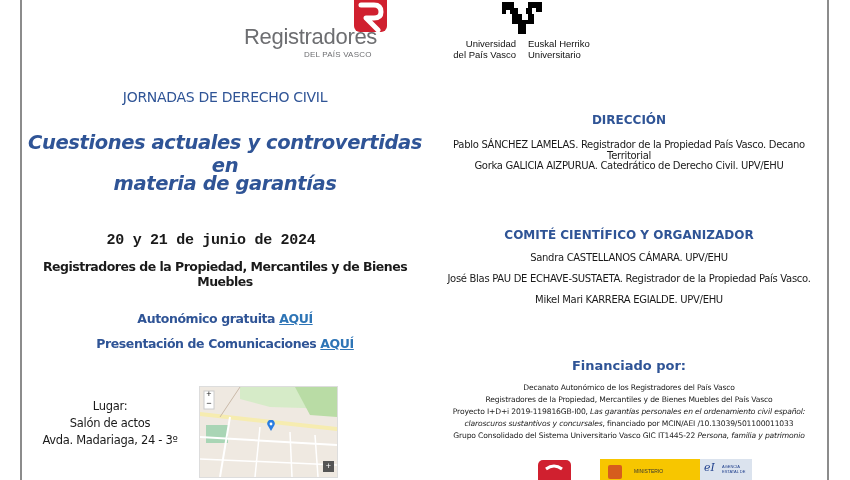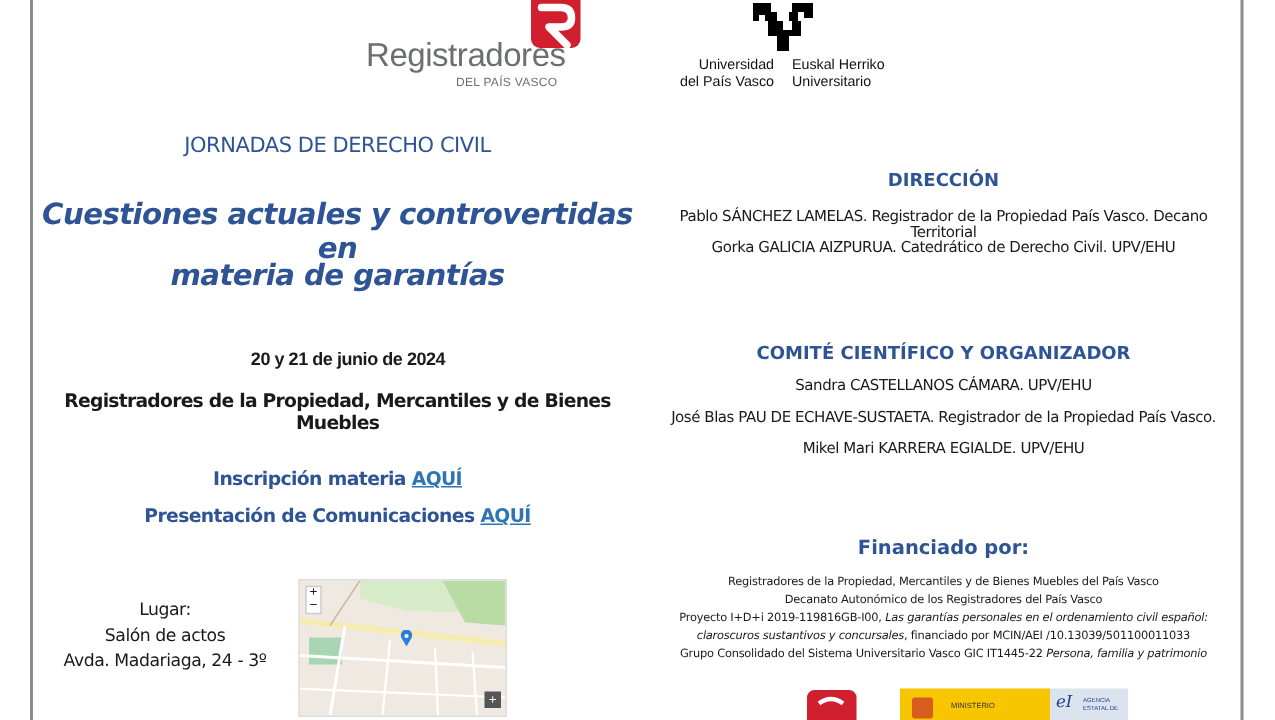--- a/index.html
+++ b/index.html
@@ -32,21 +32,21 @@
   
   .upv-logo { left:448px; top:0; width:160px; height:62px; }
   .upv-mark { position:absolute; left:50px; top:0; }
   .upv-text-l { position:absolute; left:0; top:38px; width:68px; text-align:right; font-size:9.5px; line-height:11px; color:#111; }
   .upv-text-r { position:absolute; left:80px; top:38px; font-size:9.5px; line-height:11px; color:#111; }
   .jornadas { left:22px; top:89px; width:406px; font-size:14px; color:#2f5496; font-family:"DejaVu Sans", sans-serif; letter-spacing:-0.3px; }
   .title {
     left:22px; width:406px; font-size:19.5px; font-weight:bold; font-style:italic;
     color:#2f5496; font-family:"DejaVu Sans", sans-serif; letter-spacing:-0.4px;
   }
-  .date { left:29px; top:232px; width:406px; font-size:12px; font-weight:bold; font-family:Liberation Sans, sans-serif; letter-spacing:-0.3px; }
+  .date { left:8px; top:232px; width:406px; font-size:15px; font-weight:bold; font-family:Liberation Mono, monospace; letter-spacing:-0.3px; }
   .org { left:22px; top:259px; width:406px; font-size:12.5px; font-weight:bold; font-family:"DejaVu Sans", sans-serif; letter-spacing:-0.5px; }
   .reg-line { left:22px; width:406px; font-size:12.5px; font-weight:bold; color:#2f5496; font-family:"DejaVu Sans", sans-serif; letter-spacing:-0.4px; }
   .link { color:#2e75b6; text-decoration:underline; cursor:pointer; }
 
   .lugar { left:40px; top:398px; width:140px; font-size:11.5px; line-height:17px; font-family:"DejaVu Sans", sans-serif; letter-spacing:-0.3px; }
 
   .map {
     left:199px; top:386px; width:137px; height:90px; background:#ede7df;
     overflow:hidden; border:1px solid #ddd;
   }
@@ -93,21 +93,21 @@
   </div>
 </div>
 
 <div class="abs center jornadas">JORNADAS DE DERECHO CIVIL</div>
 <div class="abs center title" style="top:131px;">Cuestiones actuales y controvertidas en</div>
 <div class="abs center title" style="top:172px;">materia de garantías</div>
 <div class="abs center date">20 y 21 de junio de 2024</div>
 <div class="abs center org">Registradores de la Propiedad, Mercantiles y de Bienes Muebles</div>
 
 <div class="abs center reg-line" style="top:311px;">
-  <span>Inscripción materia</span>
+  <span>Autonómico gratuita</span>
   <span class="link">AQUÍ</span>
 </div>
 <div class="abs center reg-line" style="top:336px;">
   <span>Presentación de Comunicaciones</span>
   <span class="link">AQUÍ</span>
 </div>
 
 <div class="abs center lugar">
   <div>Lugar:</div>
   <div>Salón de actos</div>
@@ -143,22 +143,22 @@
 <div class="abs center right-col person" style="top:139px;">Pablo SÁNCHEZ LAMELAS. Registrador de la Propiedad País Vasco. Decano Territorial</div>
 <div class="abs center right-col person" style="top:160px;">Gorka GALICIA AIZPURUA. Catedrático de Derecho Civil. UPV/EHU</div>
 
 <div class="abs center right-col sec-head" style="top:228px;">COMITÉ CIENTÍFICO Y ORGANIZADOR</div>
 <div class="abs center right-col person" style="top:252px;">Sandra CASTELLANOS CÁMARA. UPV/EHU</div>
 <div class="abs center right-col person" style="top:273px;">José Blas PAU DE ECHAVE-SUSTAETA. Registrador de la Propiedad País Vasco.</div>
 <div class="abs center right-col person" style="top:294px;">Mikel Mari KARRERA EGIALDE. UPV/EHU</div>
 
 <div class="abs center right-col fund-head" style="top:358px;">Financiado por:</div>
 <div class="abs center right-col" style="top:382px;">
+  <div class="fund-line">Decanato Autonómico de los Registradores del País Vasco</div>
   <div class="fund-line">Registradores de la Propiedad, Mercantiles y de Bienes Muebles del País Vasco</div>
-  <div class="fund-line">Decanato Autonómico de los Registradores del País Vasco</div>
   <div class="fund-line"><span>Proyecto I+D+i 2019-119816GB-I00, </span><i>Las garantías personales en el ordenamiento civil español:</i></div>
   <div class="fund-line"><i>claroscuros sustantivos y concursales</i><span>, financiado por MCIN/AEI /10.13039/501100011033</span></div>
   <div class="fund-line"><span>Grupo Consolidado del Sistema Universitario Vasco GIC IT1445-22 </span><i>Persona, familia y patrimonio</i></div>
 </div>
 
 <div class="abs bottom-logos">
   <div class="abs" style="left:0;top:1px;width:33px;height:20px;background:#d0202f;border-radius:5px 5px 0 0;">
     <svg width="33" height="20" viewBox="0 0 33 20">
         <path d="M8 9 Q16 3 24 9" fill="none" stroke="#fff" stroke-width="3"></path>
       </svg>

